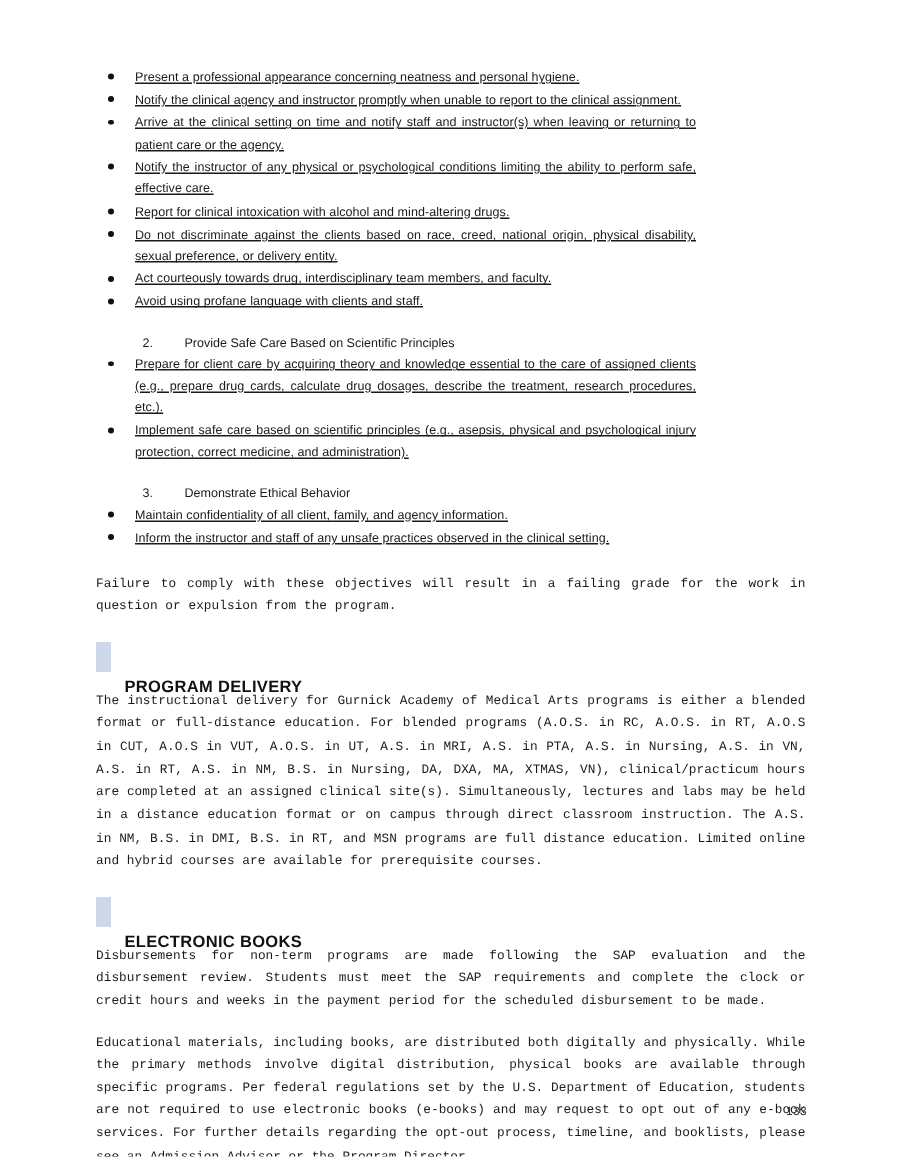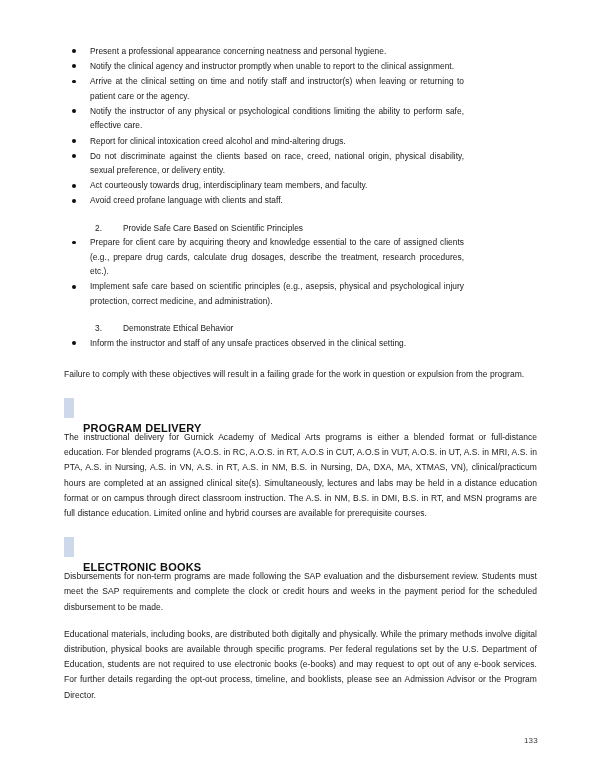--- a/index.html
+++ b/index.html
@@ -39,20 +39,21 @@
   }
   ul.bullets > li {
     position: relative;
     padding-left: 26px;
     margin: 0 0 0.5px 0;
     font-size: 8.35px;
     line-height: 14.6px;
     text-align: justify;
     color: #1a1a1a;
     letter-spacing: 0.005em;
+    text-decoration: underline;
   }
   ul.bullets > li::before {
     content: "";
     position: absolute;
     left: 8px;
     top: 5.4px;
     width: 3.9px;
     height: 3.9px;
     border-radius: 50%;
     background: #111111;
@@ -90,20 +91,21 @@
   .spacer-lg { height: 16px; }
 
   
   p.body {
     margin: 0;
     font-size: 8.5px;
     line-height: 15.2px;
     text-align: justify;
     color: #1a1a1a;
     letter-spacing: 0.004em;
+    font-family: Liberation Mono, monospace;
   }
 
   
   .section-head {
     display: flex;
     align-items: center;
     height: 20px;
   }
   .section-bar {
     width: 10px;
@@ -135,44 +137,45 @@
 <body>
 
 <div class="page">
   <div class="content">
 
     <ul class="bullets lvl1-top">
       <li>Present a professional appearance concerning neatness and personal hygiene.</li>
       <li>Notify the clinical agency and instructor promptly when unable to report to the clinical assignment.</li>
       <li>Arrive at the clinical setting on time and notify staff and instructor(s) when leaving or returning to patient care or the agency.</li>
       <li>Notify the instructor of any physical or psychological conditions limiting the ability to perform safe, effective care.</li>
-      <li>Report for clinical intoxication creed alcohol and mind-altering drugs.</li>
+      <li>Report for clinical intoxication with alcohol and mind-altering drugs.</li>
       <li>Do not discriminate against the clients based on race, creed, national origin, physical disability, sexual preference, or delivery entity.</li>
       <li>Act courteously towards drug, interdisciplinary team members, and faculty.</li>
-      <li>Avoid creed profane language with clients and staff.</li>
+      <li>Avoid using profane language with clients and staff.</li>
     </ul>
 
     <div class="spacer-md"></div>
 
     <div class="numitem">
       <span class="num">2.</span>
       <span>Provide Safe Care Based on Scientific Principles</span>
     </div>
     <ul class="bullets lvl1">
       <li>Prepare for client care by acquiring theory and knowledge essential to the care of assigned clients (e.g., prepare drug cards, calculate drug dosages, describe the treatment, research procedures, etc.).</li>
       <li>Implement safe care based on scientific principles (e.g., asepsis, physical and psychological injury protection, correct medicine, and administration).</li>
     </ul>
 
     <div class="spacer-md"></div>
 
     <div class="numitem">
       <span class="num">3.</span>
       <span>Demonstrate Ethical Behavior</span>
     </div>
     <ul class="bullets lvl1">
+      <li>Maintain confidentiality of all client, family, and agency information.</li>
       <li>Inform the instructor and staff of any unsafe practices observed in the clinical setting.</li>
     </ul>
 
     <div class="spacer-lg"></div>
 
     <p class="body">Failure to comply with these objectives will result in a failing grade for the work in question or expulsion from the program.</p>
 
     <div class="spacer-lg"></div>
 
     <div class="section-head">

